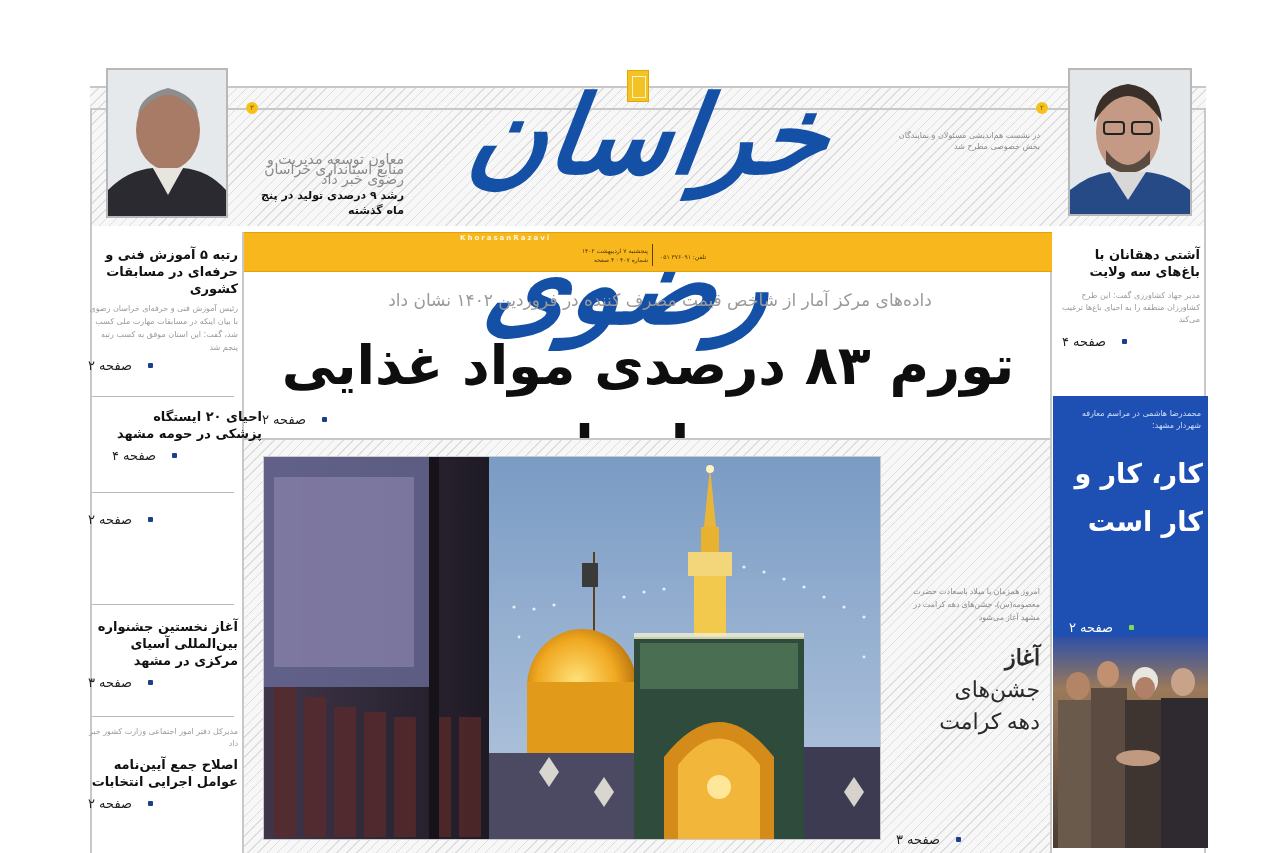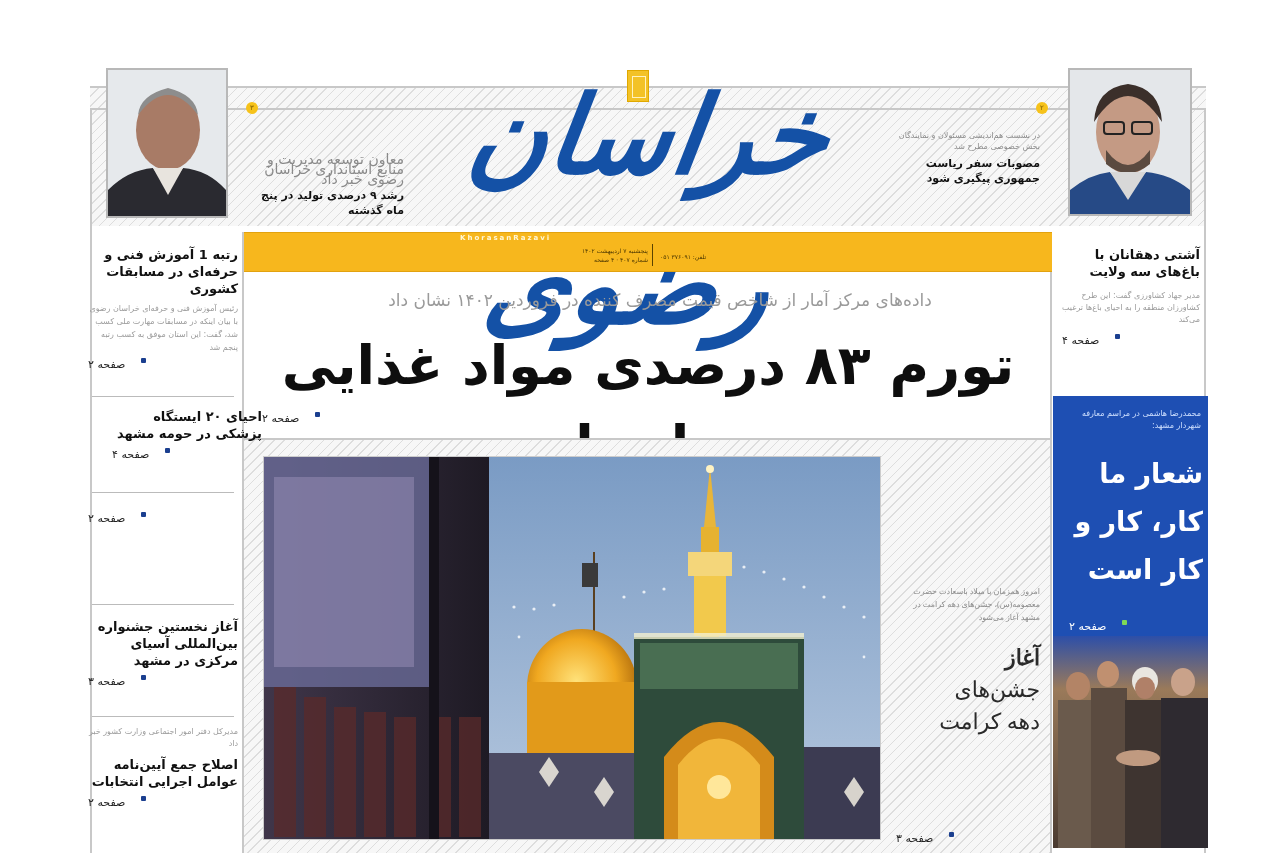--- a/index.html
+++ b/index.html
@@ -11,21 +11,21 @@
       background-color: #f7f7f7;
       background-image: repeating-linear-gradient(135deg, rgba(200,200,200,0.55) 0 1px, transparent 1px 7px);
     }
     .hline { position: absolute; height: 2px; background: #c8c8c8; }
     .vline { position: absolute; width: 2px; background: #c8c8c8; }
     .rtl { direction: rtl; text-align: right; }
     .photo-box { position: absolute; border: 2px solid #b8b8b8; background: #e9ecef; overflow: hidden; }
     .dot { position: absolute; width: 12px; height: 12px; border-radius: 50%; background: #f6c21a; font-size: 7px; line-height: 12px; text-align: center; color: #7a5b00; }
     .teaser-sub { font-size: 9px; color: #8a8a8a; line-height: 13px; }
     .teaser-head { font-weight: bold; font-size: 13px; color: #111; line-height: 17px; }
-    .page-ref { font-size: 11px; color: #222; display: flex; align-items: flex-start; gap: 16px; }
+    .page-ref { font-size: 13px; color: #222; display: flex; align-items: center; gap: 16px; }
     .page-ref .sq { width: 5px; height: 5px; background: #1b3f8f; display: inline-block; border-radius: 1px; }
     .col-item { position: absolute; left: 88px; width: 150px; }
     .col-sep { position: absolute; left: 92px; width: 142px; height: 1px; background: #bbb; }
     .logo {
       position: absolute; left: 432px; top: 60px; width: 430px; height: 180px;
       font-family: "DejaVu Serif", serif; font-weight: bold; font-style: italic;
       color: #1451a6; font-size: 108px; line-height: 150px; text-align: center; direction: rtl;
       letter-spacing: -6px; transform: skewX(-8deg);
     }
     .logo-badge { position: absolute; left: 627px; top: 70px; width: 22px; height: 32px; background: #f3c227; border: 1px solid #e0a800; }
@@ -80,21 +80,20 @@
   <div class="dot" style="left:246px; top:102px;">۳</div>
   <div class="dot" style="left:1036px; top:102px;">۲</div>
 
   <div class="abs rtl" style="left:244px; top:130px; width:160px;">
     <div class="teaser-sub" style="font-size:14px; line-height:10px;margin-top:24px;">معاون توسعه مدیریت و منابع استانداری خراسان رضوی خبر داد</div>
     <div class="teaser-head" style="font-size:11px; line-height:15px; margin-top:4px;">رشد ۹ درصدی تولید در پنج ماه گذشته</div>
   </div>
 
   <div class="abs rtl" style="left:880px; top:130px; width:160px;">
     <div class="teaser-sub" style="font-size:8px; line-height:11px;">در نشست هم‌اندیشی مسئولان و نمایندگان بخش خصوصی مطرح شد</div>
-    <div class="teaser-head" style="font-size:11px; line-height:15px; margin-top:4px;">مصوبات سفر ریاست جمهوری پیگیری شود</div>
   </div>
 
   <div class="logo">خراسان رضوی</div>
   <div class="logo-badge"></div>
 
   <div class="yellow-band"></div>
   <div class="band-eng">KhorasanRazavi</div>
   <div class="band-info rtl" style="left:470px; width:178px;">
     <div>پنجشنبه ۷ اردیبهشت ۱۴۰۲</div>
     <div>شماره ۴۰۷ · ۴ صفحه</div>
@@ -199,21 +198,21 @@
       <div>جشن‌های</div>
       <div>دهه کرامت</div>
     </div>
   </div>
   <div class="abs page-ref" style="left:896px; top:832px;">
     <span>صفحه ۳</span>
       <span class="sq"></span>
   </div>
 
   <div class="col-item rtl" style="top:246px;">
-    <div class="teaser-head">رتبه 1 آموزش فنی و حرفه‌ای در مسابقات کشوری</div>
+    <div class="teaser-head">رتبه ۵ آموزش فنی و حرفه‌ای در مسابقات کشوری</div>
     <div class="teaser-sub" style="margin-top:5px; font-size:8px; line-height:13px; color:#9a9a9a;">رئیس آموزش فنی و حرفه‌ای خراسان رضوی با بیان اینکه در مسابقات مهارت ملی کسب شد، گفت: این استان موفق به کسب رتبه پنجم شد</div>
     <div class="page-ref" style="margin-top:4px; justify-content:flex-start; direction:ltr;">
       <span>صفحه ۲</span>
         <span class="sq"></span>
     </div>
   </div>
   <div class="col-sep" style="top:396px;"></div>
 
   <div class="col-item rtl" style="top:408px;margin-left:24px;">
     <div class="teaser-head">احیای ۲۰ ایستگاه پزشکی در حومه مشهد</div>
@@ -255,21 +254,20 @@
     <div class="teaser-sub" style="margin-top:10px; font-size:8px; line-height:12px; color:#9a9a9a;">مدیر جهاد کشاورزی گفت: این طرح کشاورزان منطقه را به احیای باغ‌ها ترغیب می‌کند</div>
     <div class="page-ref" style="margin-top:8px; direction:ltr;">
       <span>صفحه ۴</span>
         <span class="sq"></span>
     </div>
   </div>
 
   <div class="blue-box">
     <div class="rtl" style="position:absolute; left:8px; top:12px; width:140px; font-size:8px; line-height:12px; color:#cfe0ff;">محمدرضا هاشمی در مراسم معارفه شهردار مشهد:</div>
     <div class="rtl" style="position:absolute; left:8px; top:54px; width:142px; font-size:27px; font-weight:bold; line-height:48px; color:#ffffff;">
-      <div>شعار ما</div>
       <div>کار، کار و</div>
       <div>کار است</div>
     </div>
     <div class="page-ref" style="position:absolute; left:16px; top:224px; color:#ffffff; direction:ltr;">
       <span>صفحه ۲</span>
         <span class="sq" style="background:#7ed957;"></span>
     </div>
   </div>
 
   <div class="people-photo">

